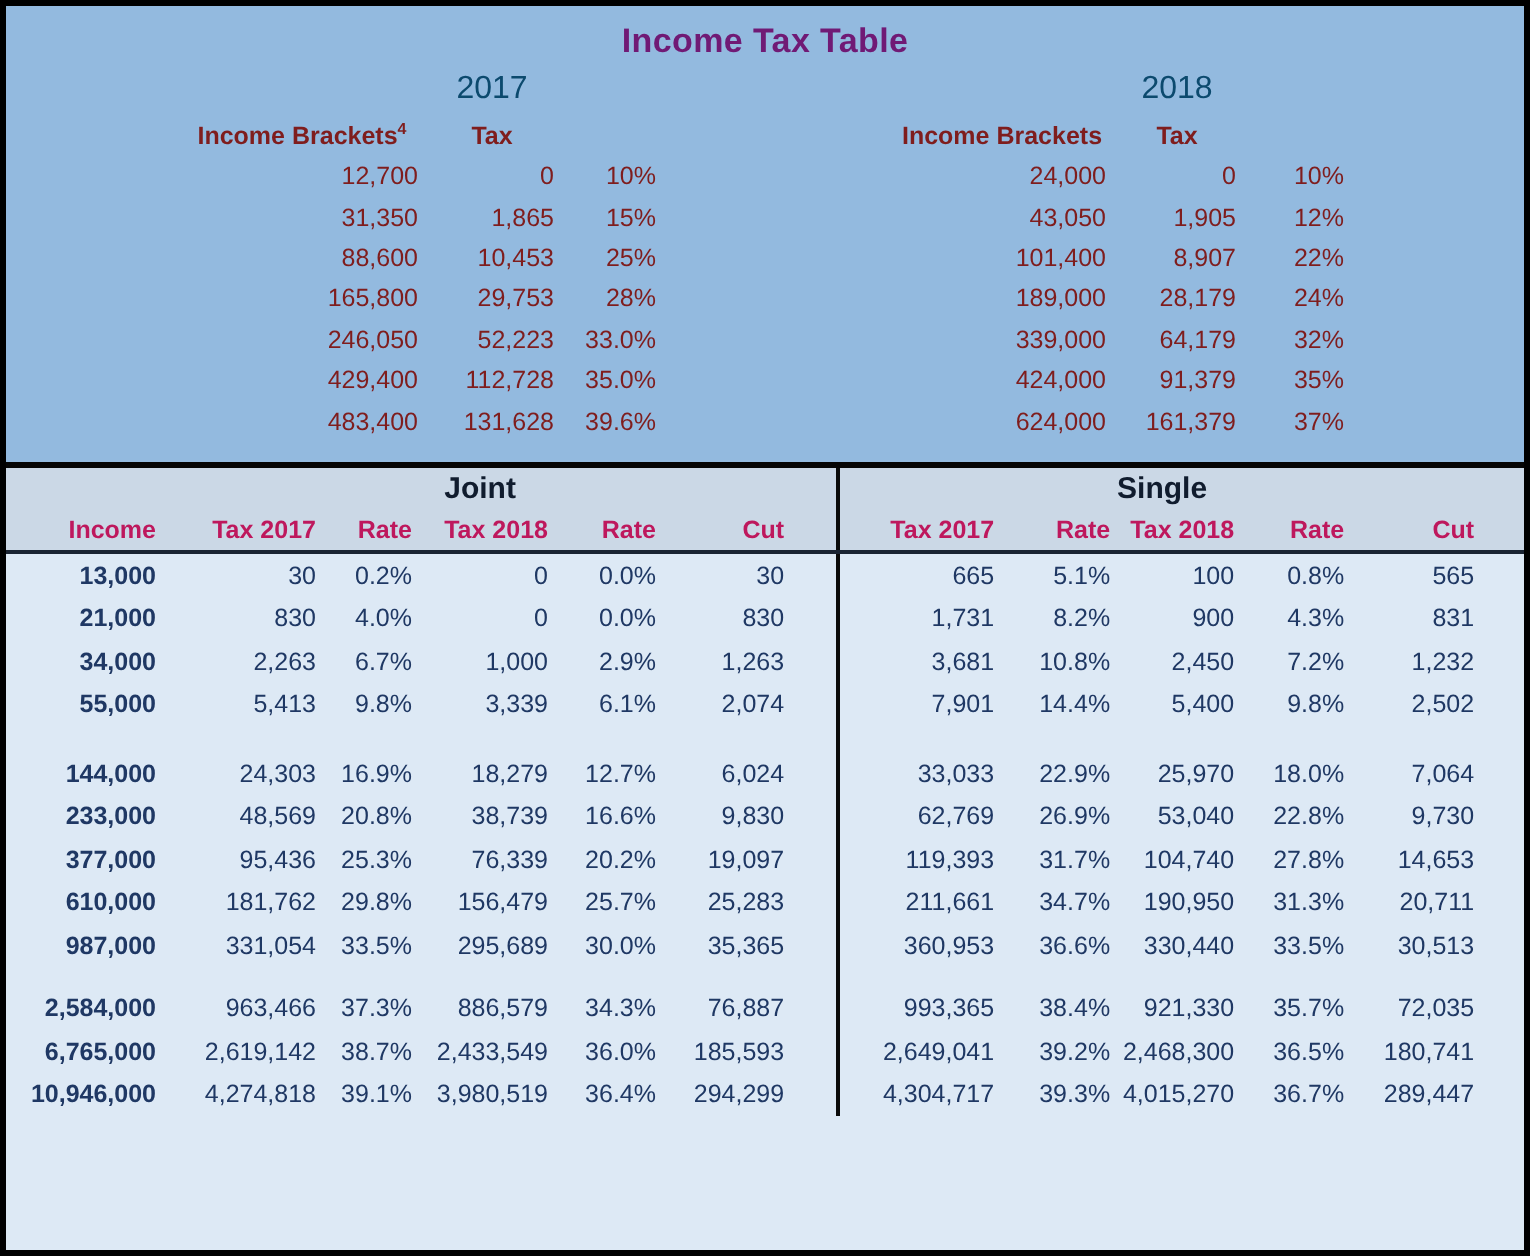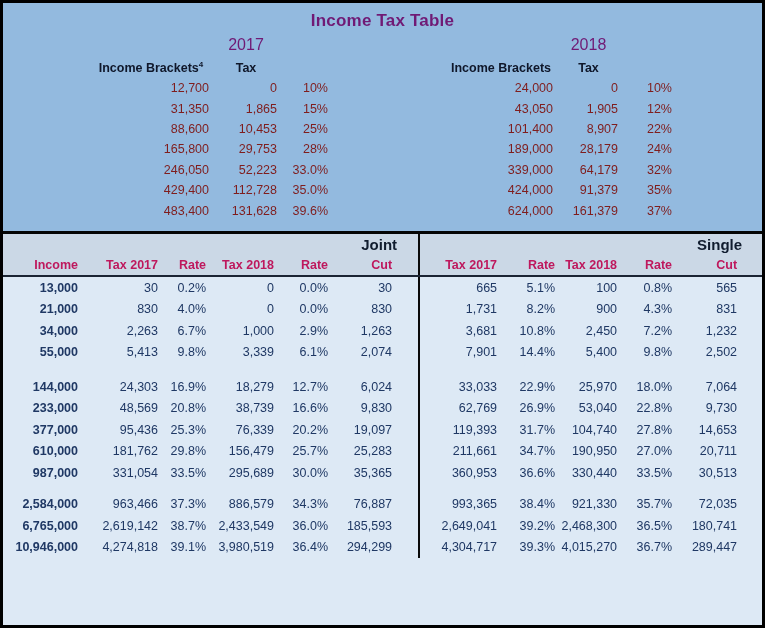--- a/index.html
+++ b/index.html
@@ -27,23 +27,23 @@
     padding-top:8px;
     letter-spacing:.2px;
   }
   .blocks-row{display:flex;margin-top:2px;}
   .block0{margin-left:87px;width:240px;}
   .block1{margin-left:116px;width:228px;}
   .trow,.rows{display:grid;}
   .block0 .trow,.block0 .rows{grid-template-columns:122px 68px 50px;}
   .block1 .trow,.block1 .rows{grid-template-columns:110px 65px 53px;}
   .yrow{height:24px;align-items:center;}
-  .year{text-align:center;font-size:16px;color:#701a75;}
+  .year{text-align:center;font-size:16px;color:#0c4a6e;}
   .hrow{height:21px;align-items:center;}
-  .hdr{text-align:center;font-weight:bold;font-size:12.5px;color:#0f172a;}
+  .hdr{text-align:center;font-weight:bold;font-size:12.5px;color:#7f1d1d;}
   .hdr sup{font-size:8px;}
   .rows{grid-auto-rows:20.4px;}
   .bcell{
     font-size:12.5px;color:#7f1d1d;
     text-align:right;align-self:center;
   }
   .bcell.c0{padding-right:3px;}
   .bcell.c1{padding-right:3px;}
   .bcell.c2{padding-right:2px;}
   
@@ -54,21 +54,21 @@
   }
   table.bottom td{
     font-size:12.5px;
     color:#1f3864;
     text-align:right;
     padding:0 5px 0 0;
     overflow:hidden;
     white-space:nowrap;
   }
   tr.bandrow td{background:#cbd8e6;}
-  tr.hdr1 td{height:21px;font-weight:bold;font-size:15px;color:#101c2e;padding:0;}
+  tr.hdr1 td{height:21px;font-weight:bold;font-size:15px;color:#101c2e;text-align:center;padding:0;}
   tr.hdr2 td{height:20px;font-weight:bold;color:#be185d;border-bottom:2px solid #1a2433;}
   td.div-col{border-right:2px solid #0a0a0a;}
   tr.datarow td{height:21.5px;}
   td.income{font-weight:bold;color:#142440;}
   tr.gap1 td{height:13px;}
   tr.gap2 td{height:10px;}
 </style>
 </head>
 <body>
 
@@ -316,21 +316,21 @@
           <td class="income">610,000</td>
           <td>181,762</td>
           <td>29.8%</td>
           <td>156,479</td>
           <td>25.7%</td>
           <td>25,283</td>
           <td class="div-col"></td>
           <td>211,661</td>
           <td>34.7%</td>
           <td>190,950</td>
-          <td>27.0%</td>
+          <td>31.3%</td>
           <td>20,711</td>
           <td></td>
         </tr>
         <tr class="datarow">
           <td class="income">987,000</td>
           <td>331,054</td>
           <td>33.5%</td>
           <td>295,689</td>
           <td>30.0%</td>
           <td>35,365</td>

